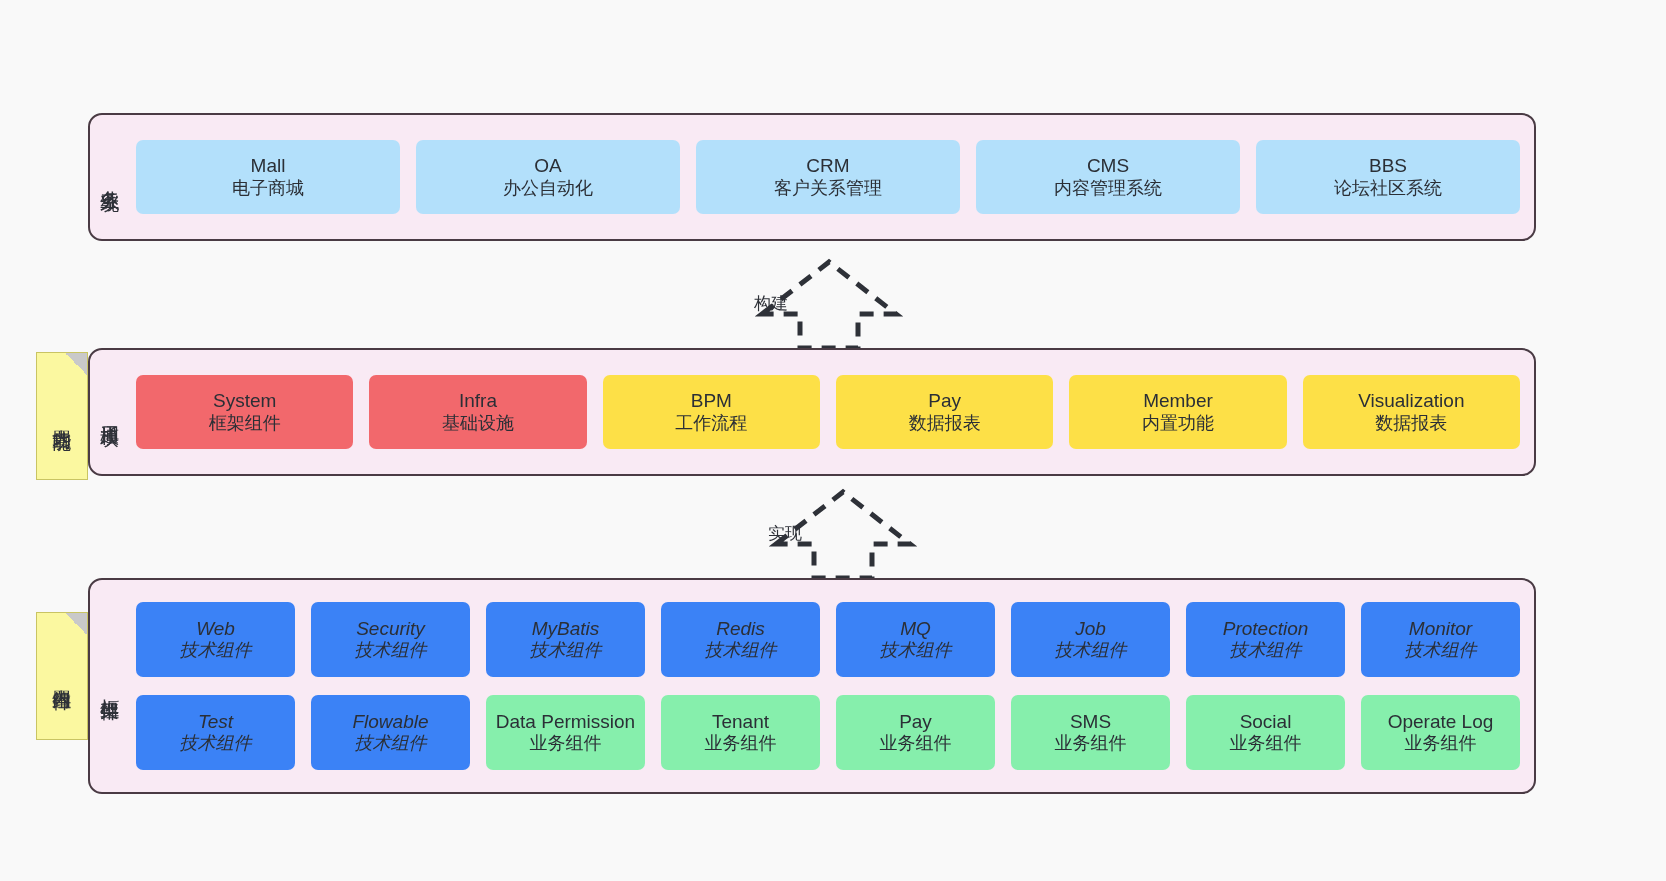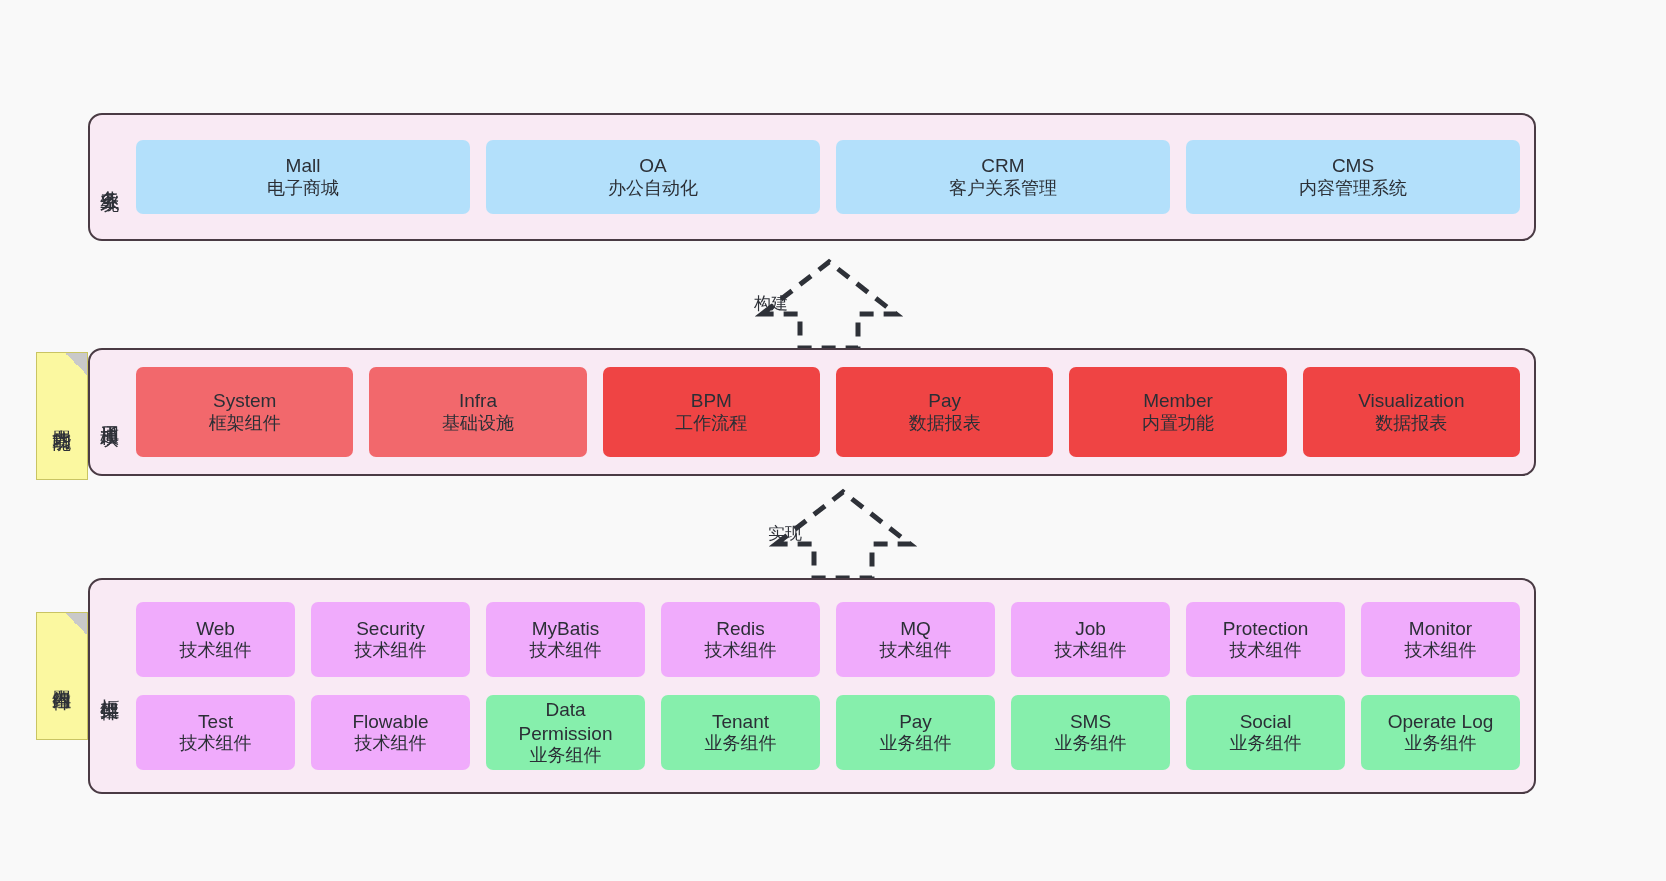--- a/index.html
+++ b/index.html
@@ -64,38 +64,38 @@
     box-sizing: border-box;
     border-radius: 7px;
     display: flex;
     flex-direction: column;
     align-items: center;
     justify-content: center;
     text-align: center;
     font-size: 19px;
     line-height: 1.22;
     color: #2b2f36;
-    padding: 4px 20px;
+    padding: 4px 8px;
   }
   .node .en { font-size: 19px; }
   .node .cn { font-size: 18px; }
 
   .n-blue      { background: #b3e0fb; }
   .n-red       { background: #f2686c; }
-  .n-pink      { background: #ef4444; }
-  .n-green     { background: #f0abfc; }
+  .n-pink      { background: #fde047; }
+  .n-green     { background: #3b82f6; font-style: italic; }
   .n-lightgreen{ background: #86efac; }
 
   
   #layer-business { left: 88px;  top: 113px; width: 1448px; height: 128px; }
   #layer-common   { left: 88px;  top: 348px; width: 1448px; height: 128px; }
   #layer-frame    { left: 88px;  top: 578px; width: 1448px; height: 216px; }
 
   #layer-business .node { height: 74px; }
-  #layer-common   .node { height: 90px; }
+  #layer-common   .node { height: 74px; }
   #layer-frame    .node { height: 75px; }
 
   
   .note {
     position: absolute;
     box-sizing: border-box;
     background: #fbf8a0;
     border: 1px solid #c9c463;
     font-size: 19px;
     line-height: 1.12;
@@ -155,20 +155,24 @@
           <span class="cn">办公自动化</span>
         </div>
         <div class="node n-blue">
           <span class="en">CRM</span>
           <span class="cn">客户关系管理</span>
         </div>
         <div class="node n-blue">
           <span class="en">CMS</span>
           <span class="cn">内容管理系统</span>
         </div>
+        <div class="node n-blue">
+          <span class="en">BBS</span>
+          <span class="cn">论坛社区系统</span>
+        </div>
       </div>
     </div>
   </div>
 
   <div class="connector" id="conn-build">
     <svg width="150" height="92" viewBox="0 0 150 92">
       <path d="M 8 56 L 75 4 L 142 56 L 104 56 L 104 90 L 46 90 L 46 56 Z" fill="none" stroke="#2e3138" stroke-width="5" stroke-dasharray="14 10" stroke-linejoin="miter"></path>
     </svg>
     <div class="label">构建</div>
   </div>

